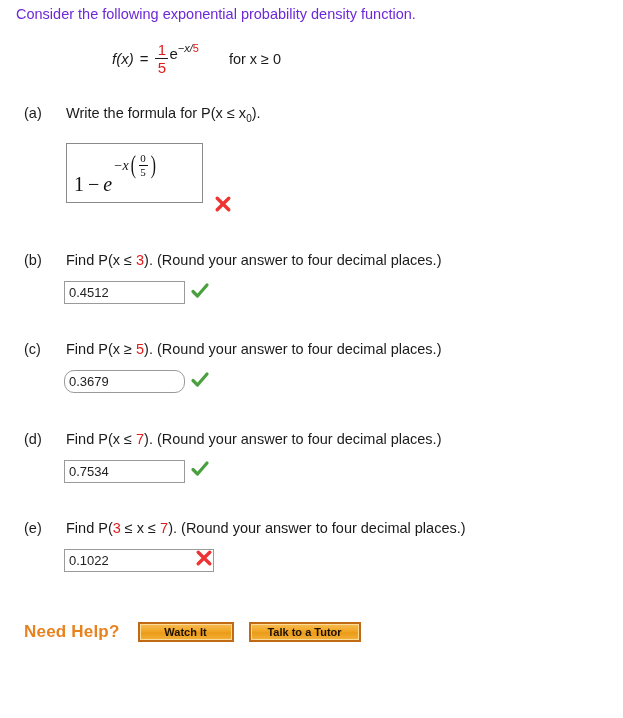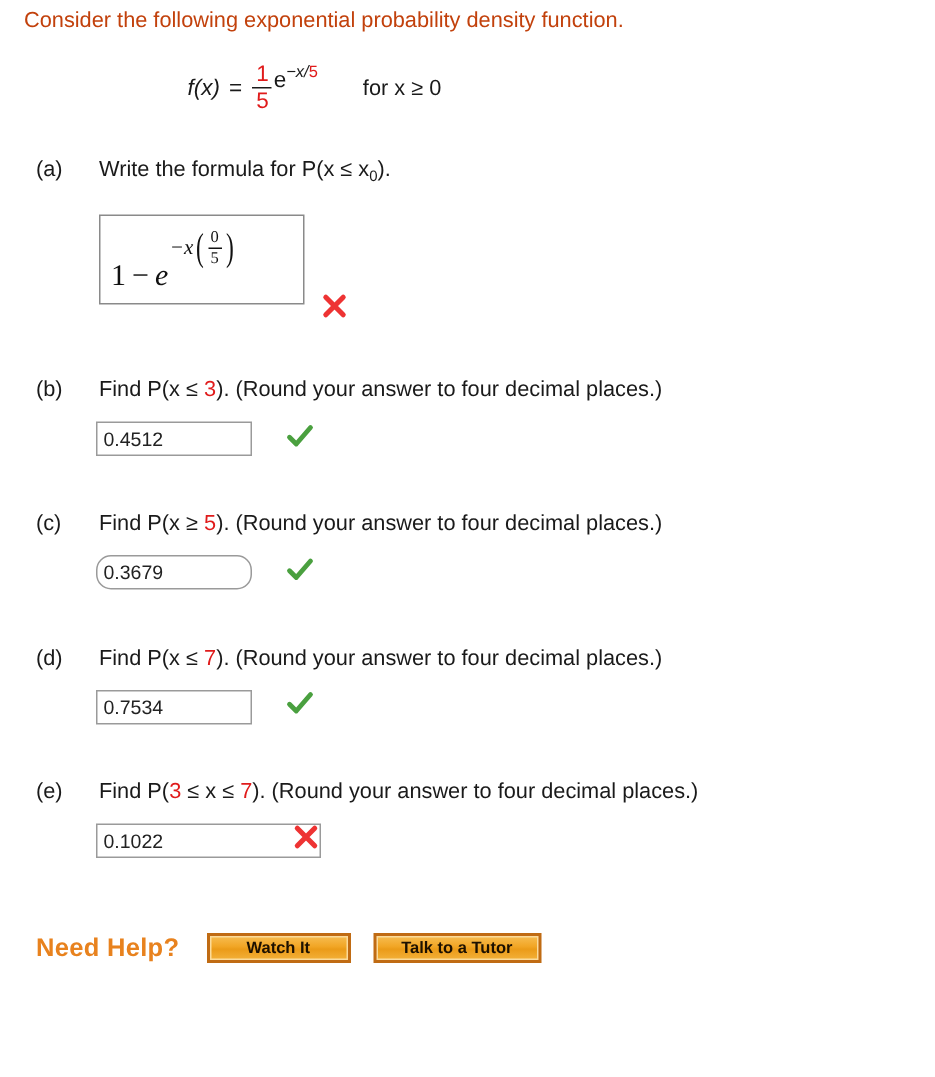--- a/index.html
+++ b/index.html
@@ -15,28 +15,28 @@
     color: #1a1a1a;
     position: relative;
     overflow: hidden;
   }
 
   .intro {
     position: absolute;
     left: 16px;
     top: 6px;
     font-size: 14.5px;
-    color: #c2410c;
+    color: #6d28d9;
     white-space: nowrap;
   }
 
   
   .pdf-formula {
     position: absolute;
-    left: 125px;
+    left: 112px;
     top: 42px;
     display: flex;
     align-items: center;
     font-size: 15px;
     color: #1a1a1a;
   }
   .mi { font-style: italic; }
   .pdf-formula .eq { margin: 0 6px; }
   .frac {
     display: inline-flex;
@@ -146,21 +146,21 @@
     width: 9px;
     height: 1px;
     background: #111111;
   }
   .smallfrac .den { padding-top: 1px; }
 
   
   .answer-input {
     position: absolute;
     left: 64px;
-    width: 104px;
+    width: 121px;
     height: 23px;
     box-sizing: border-box;
     border: 1px solid #9a9a9a;
     background: #ffffff;
     font-family: "Liberation Sans", sans-serif;
     font-size: 13px;
     color: #222222;
     padding: 0 4px;
     outline: none;
   }

